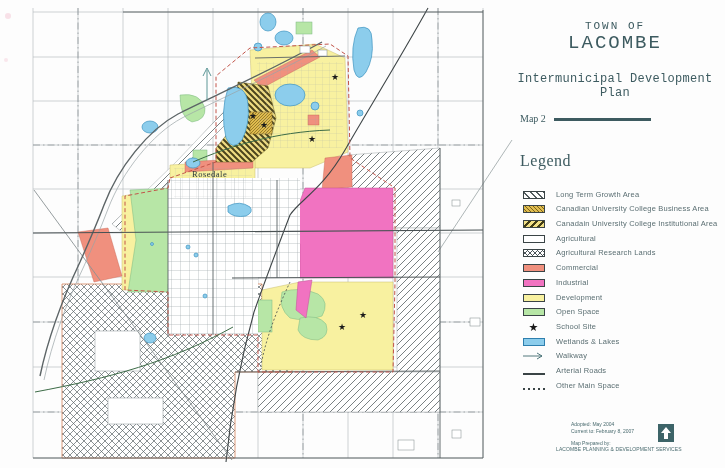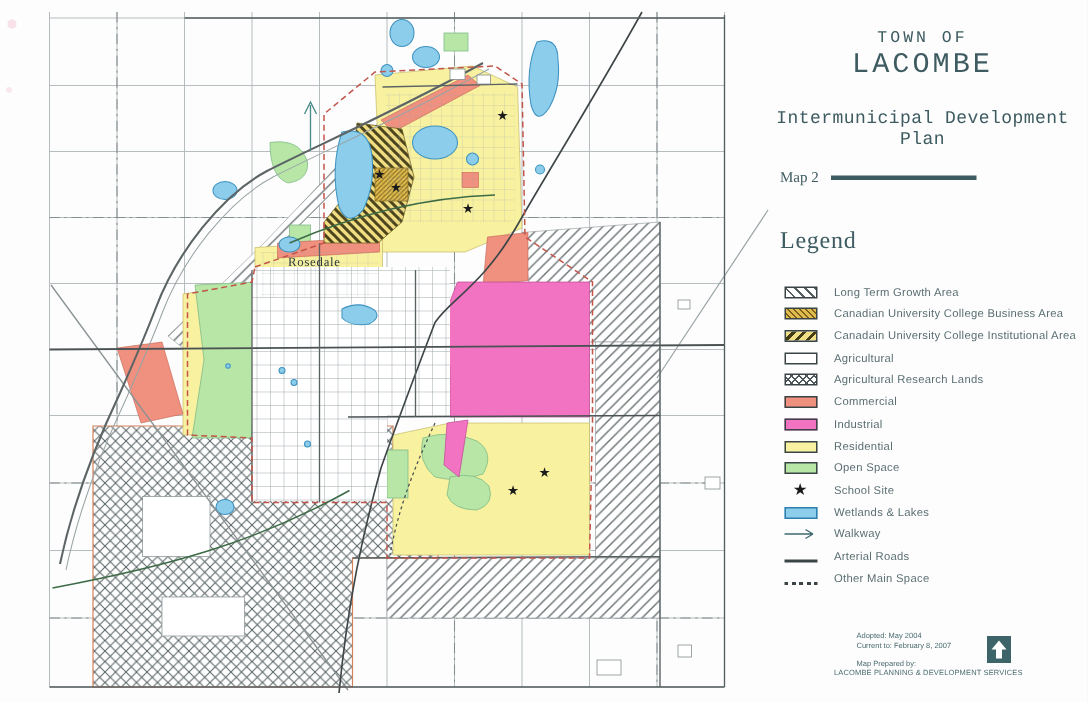--- a/index.html
+++ b/index.html
@@ -257,21 +257,21 @@
           <div class="legend-row">
             <span class="sw-box">
               <span class="sw sw-solid" style="background: rgb(241, 115, 193);"></span>
             </span>
             <span class="legend-label">Industrial</span>
           </div>
           <div class="legend-row">
             <span class="sw-box">
               <span class="sw sw-solid" style="background: rgb(248, 241, 160);"></span>
             </span>
-            <span class="legend-label">Residential</span>
+            <span class="legend-label">Development</span>
           </div>
           <div class="legend-row">
             <span class="sw-box">
               <span class="sw sw-solid" style="background: rgb(183, 230, 166);"></span>
             </span>
             <span class="legend-label">Open Space</span>
           </div>
           <div class="legend-row">
             <span class="sw-box">
               <span class="lg-star">★</span>

